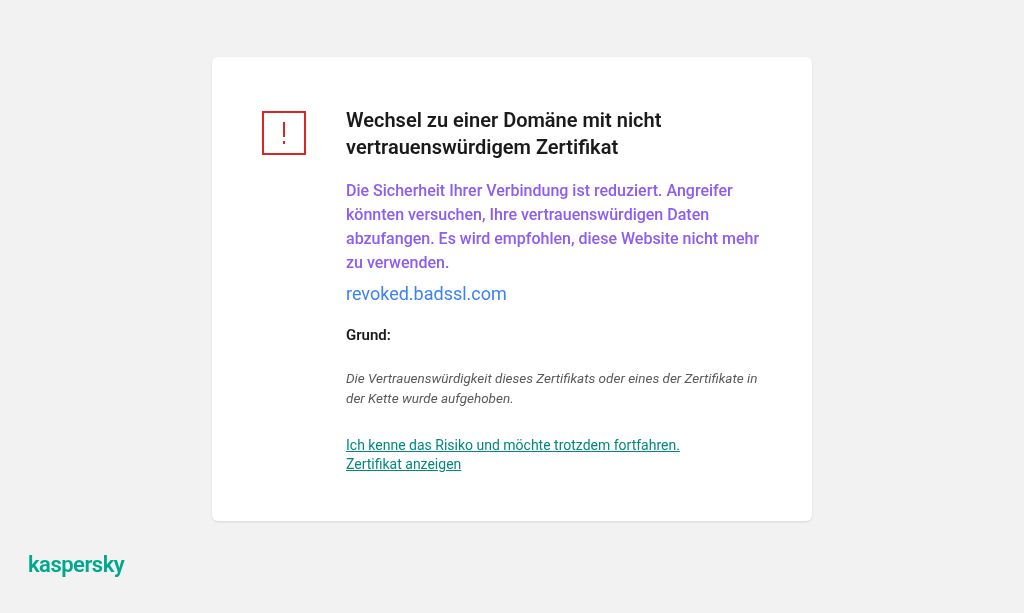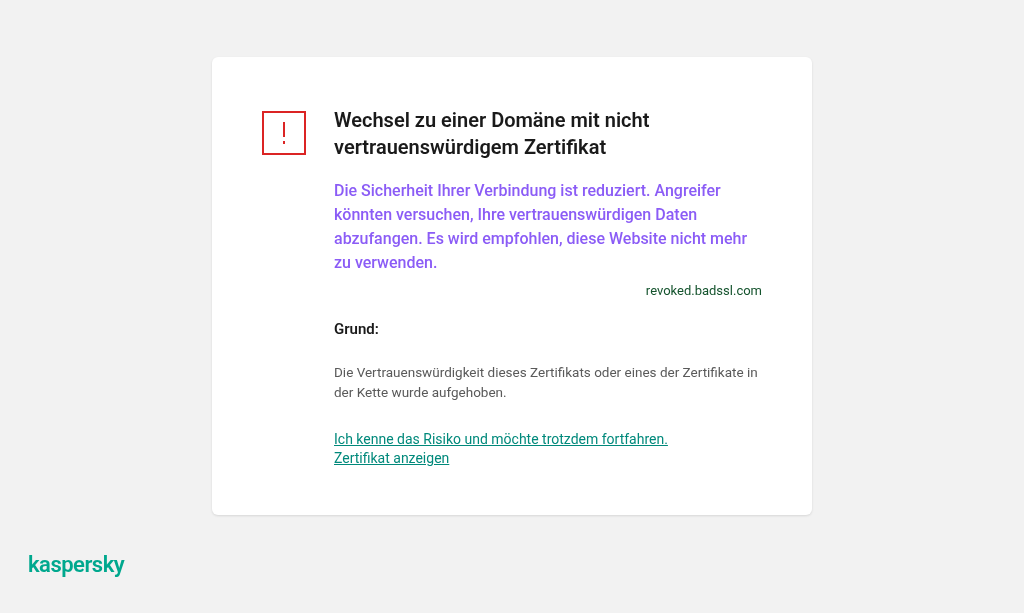--- a/index.html
+++ b/index.html
@@ -21,21 +21,21 @@
       top: 57px;
       width: 600px;
       background: #ffffff;
       border-radius: 6px;
       box-shadow: 0 1px 3px rgba(0,0,0,0.08), 0 1px 2px rgba(0,0,0,0.04);
       padding: 50px 50px 48px 50px;
     }
     .row {
       display: flex;
       align-items: flex-start;
-      gap: 28px;
+      gap: 40px;
     }
     .icon-box {
       width: 44px;
       height: 44px;
       border: 2px solid #db2424;
       flex-shrink: 0;
       display: flex;
       align-items: center;
       justify-content: center;
       margin-top: 4px;
@@ -54,36 +54,36 @@
       margin-bottom: 18px;
     }
     .body-text {
       font-size: 16px;
       font-weight: 500;
       line-height: 1.5;
       color: #8b5cf6;
       margin-bottom: 8px;
     }
     .domain-text {
-      font-size: 13px;
-      color: #14532d;
+      font-size: 18px;
+      color: #3b82f6;
       margin-bottom: 22px;
-      text-align: right;
     }
     .reason-label {
       font-size: 15px;
       font-weight: 600;
       color: #1a1a1a;
       margin-bottom: 24px;
     }
     .reason-text {
       font-size: 13.5px;
       line-height: 1.5;
       color: #5a5a5a;
       margin-bottom: 26px;
+      font-style: italic;
     }
     .link {
       display: inline-block;
       font-size: 14px;
       color: #00897b;
       text-decoration: underline;
       cursor: pointer;
       margin-bottom: 18px;
     }
     .link:last-child {

